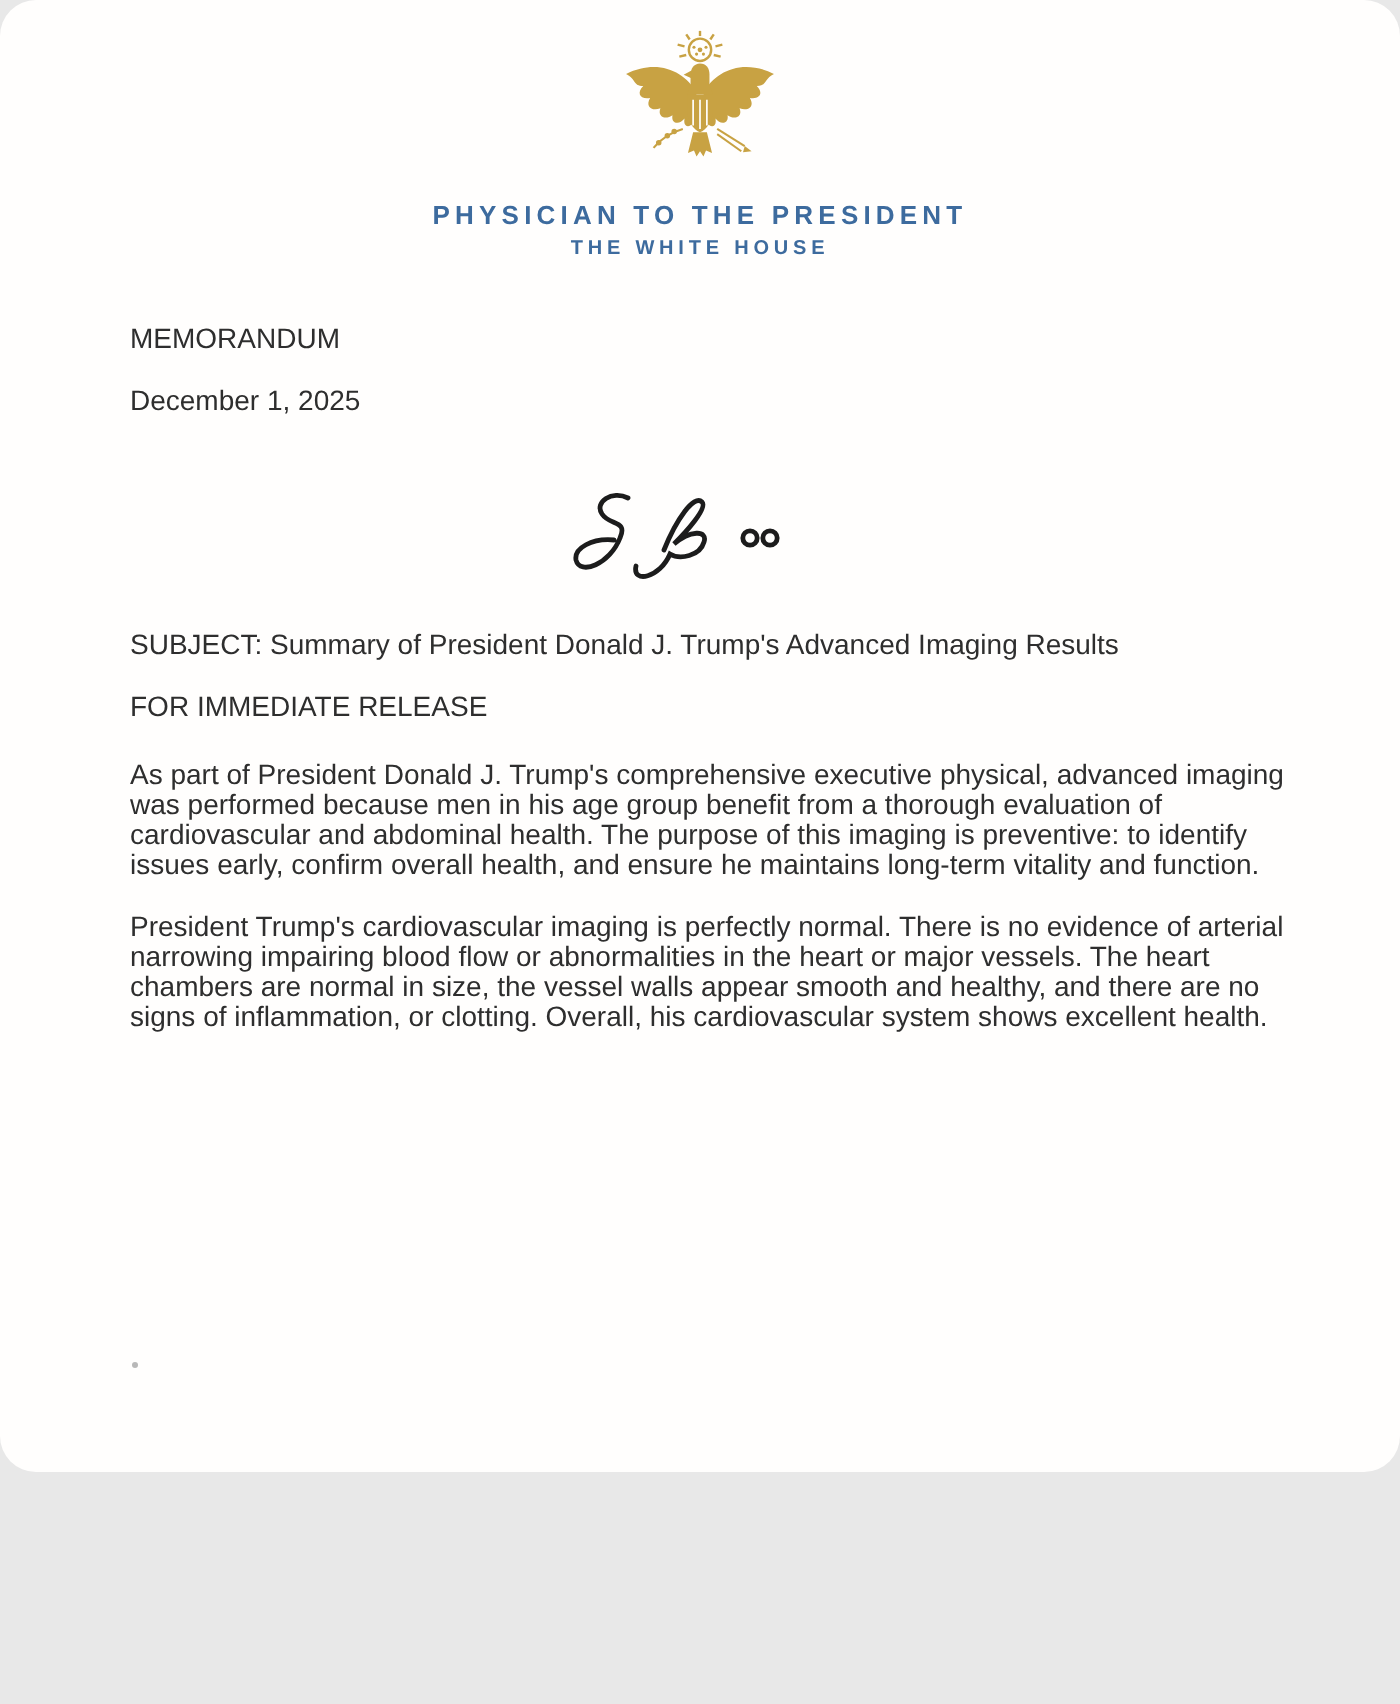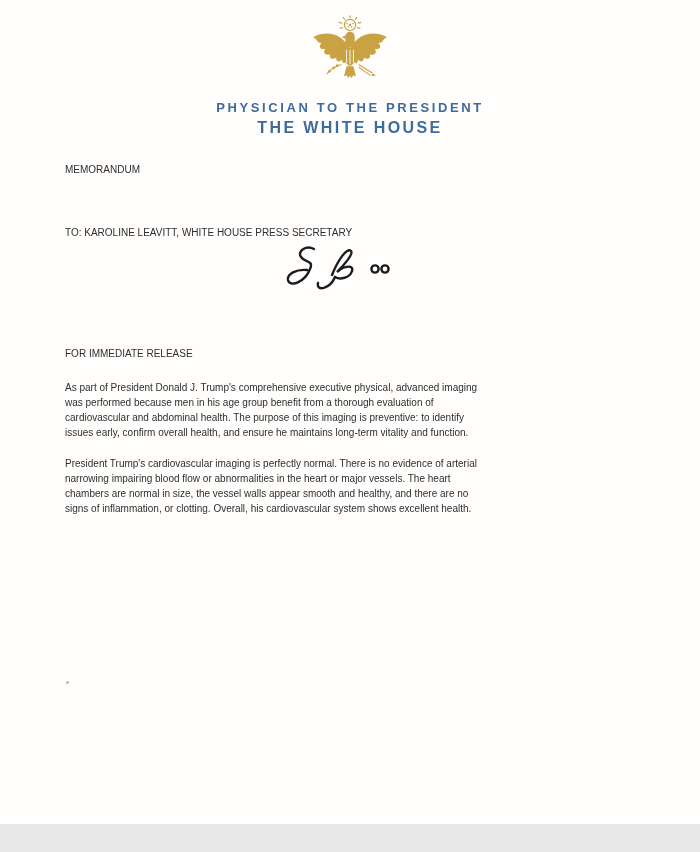--- a/index.html
+++ b/index.html
@@ -1,39 +1,40 @@
 <!DOCTYPE html>
 <html><head>
 <meta charset="utf-8">
 <style>
   html,body{margin:0;padding:0;background:#e8e8e8;}
   .page{
     position:relative;
-    width:700px;height:824px;
+    width:700px;height:736px;
     margin:0 auto;
     background:#fffefd;
     font-family:"Liberation Sans","DejaVu Sans",sans-serif;
     color:#2e2e2e;
     overflow:hidden;
+    border-radius:18px;
   }
   .letterhead{position:absolute;top:0;left:0;width:700px;text-align:center;}
   .seal{position:absolute;top:14px;left:307px;width:86px;height:82px;}
   .lh-title{
     position:absolute;top:100px;left:0;width:700px;
     font-size:13px;font-weight:700;letter-spacing:2.6px;
     color:#3d6b9e;
   }
   .lh-subtitle{
     position:absolute;top:119px;left:0;width:700px;
-    font-size:16px;font-weight:700;letter-spacing:2.4px;
+    font-size:10px;font-weight:700;letter-spacing:2.4px;
     color:#3d6b9e;
   }
   .block{
     position:absolute;left:65px;width:592px;
-    font-size:10px;line-height:15px;
+    font-size:14px;line-height:15px;
     white-space:pre-line;
   }
   .doc-label{top:162px;}
   .date-line{top:193px;}
   .to-line{top:225px;}
   .from-block{top:251px;line-height:14px;}
   .subject-line{top:315px;}
   .release-line{top:346px;}
   .para-1{top:380px;}
   .para-2{top:456px;}
@@ -100,33 +101,34 @@
         </g>
         <path stroke="none" d="M76,68 L80,71 L75,71.5 Z"></path>
       </g>
     </svg>
     <div class="lh-title">PHYSICIAN TO THE PRESIDENT</div>
     <div class="lh-subtitle">THE WHITE HOUSE</div>
   </div>
 
   <div class="block doc-label">MEMORANDUM</div>
 
+  <div class="block date-line">December 1, 2025</div>
 
-  <div class="block to-line">TO: KAROLINE LEAVITT, WHITE HOUSE PRESS SECRETARY</div>
 
 
   <svg class="signature" viewBox="0 0 130 52" xmlns="http://www.w3.org/2000/svg">
     <g stroke="#1c1c1c" stroke-width="2.4" fill="none" stroke-linecap="round">
       <path d="M34,9 C26,5 17,11 21,17 C25,23 34,20 30,29 C25,42 10,48 8,40 C7,34 16,29 27,30"></path>
       <path d="M52,35 C58,20 67,7 71,11 C74,14 63,26 57,32 C65,25 74,25 72,31 C70,38 60,40 55,37 C50,49 36,52 38,43"></path>
       <circle cx="95" cy="29" r="3.6"></circle>
       <circle cx="105" cy="29" r="3.6"></circle>
     </g>
   </svg>
 
+  <div class="block subject-line">SUBJECT: Summary of President Donald J. Trump's Advanced Imaging Results</div>
 
   <div class="block release-line">FOR IMMEDIATE RELEASE</div>
 
   <div class="block para-1">As part of President Donald J. Trump's comprehensive executive physical, advanced imaging
 was performed because men in his age group benefit from a thorough evaluation of
 cardiovascular and abdominal health. The purpose of this imaging is preventive: to identify
 issues early, confirm overall health, and ensure he maintains long-term vitality and function.</div>
 
   <div class="block para-2">President Trump's cardiovascular imaging is perfectly normal. There is no evidence of arterial
 narrowing impairing blood flow or abnormalities in the heart or major vessels. The heart

